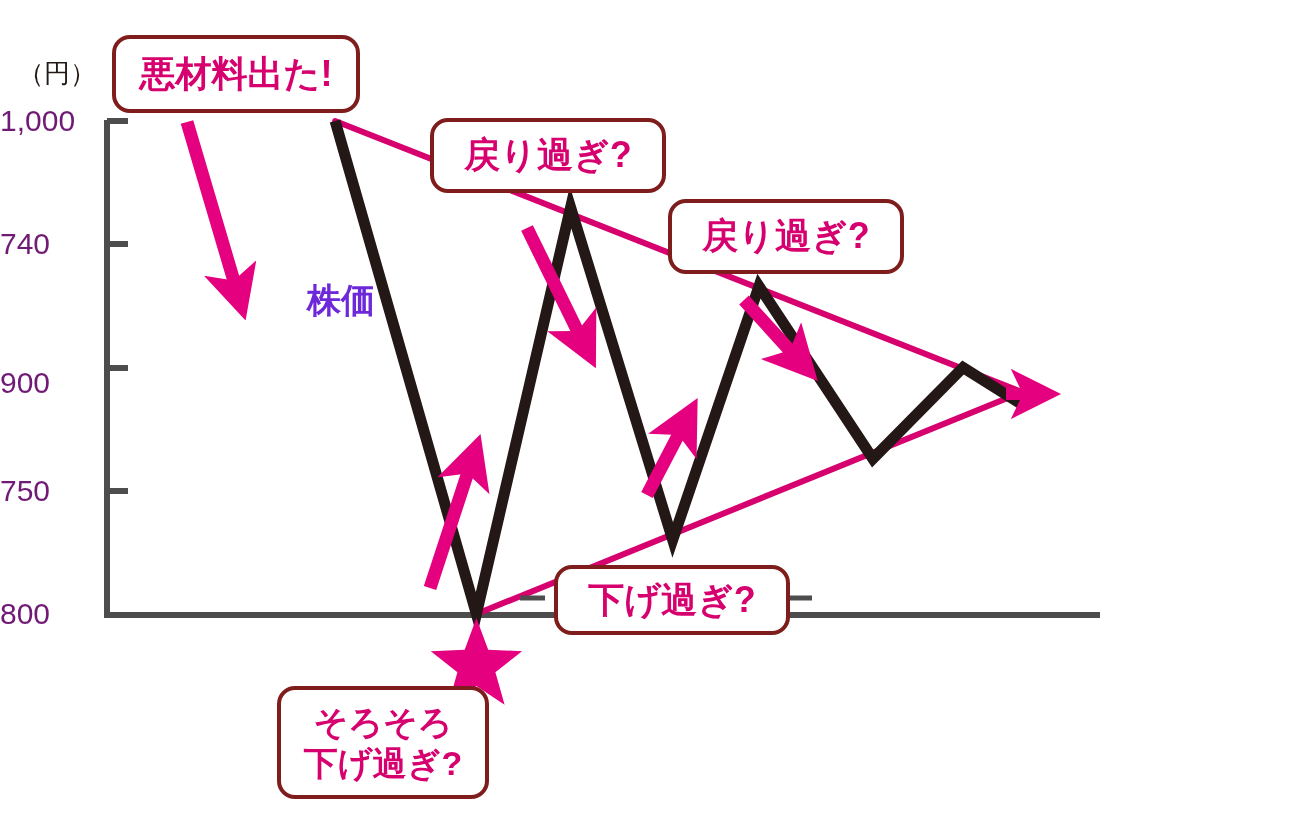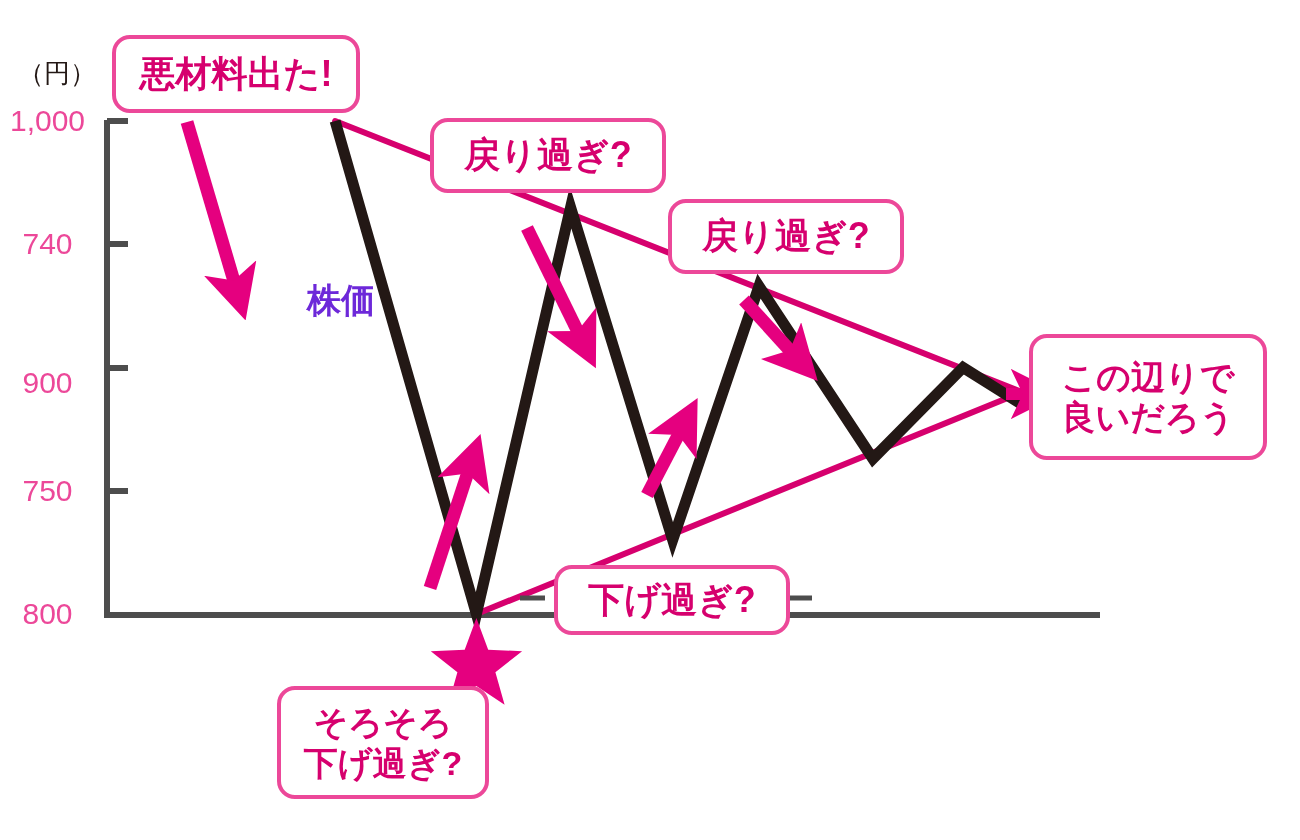--- a/index.html
+++ b/index.html
@@ -7,22 +7,22 @@
     width:1300px;height:840px;overflow:hidden;position:relative;
     font-family:"Liberation Sans","DejaVu Sans",sans-serif;
   }
   #stage{position:absolute;left:0;top:0;width:1300px;height:840px;}
   svg.layer{position:absolute;left:0;top:0;width:1300px;height:840px;}
 
   
   .tick-label{
     position:absolute;
     font-size:30px;
-    color:#ec4899;
-    text-align:center;
+    color:#701a75;
+    text-align:left;
     letter-spacing:0px;
     white-space:nowrap;
     font-family:"Liberation Sans","DejaVu Sans",sans-serif;
   }
   .unit-label{
     position:absolute;
     font-size:26px;
     color:#231815;
     white-space:nowrap;
   }
@@ -31,21 +31,21 @@
     font-size:34px;
     font-weight:bold;
     color:#6d28d9;
     white-space:nowrap;
   }
 
   
   .callout{
     position:absolute;
     box-sizing:border-box;
-    border:4px solid #ec4899;
+    border:4px solid #7f1d1d;
     border-radius:18px;
     background:#ffffff;
     color:#D6006E;
     font-weight:bold;
     display:flex;
     align-items:center;
     justify-content:center;
     text-align:center;
     line-height:1.18;
     padding:6px 14px;
@@ -113,16 +113,14 @@
 
   <div class="callout" style="left:430px; top:118px; width:236px; height:75px; font-size:36px;">戻り過ぎ?</div>
 
   <div class="callout" style="left:668px; top:199px; width:236px; height:75px; font-size:36px;">戻り過ぎ?</div>
 
   <div class="callout" style="left:554px; top:565px; width:236px; height:70px; font-size:36px;">下げ過ぎ?</div>
 
   <div class="callout" style="left:277px; top:686px; width:212px; height:113px; font-size:34px;">そろそろ
 下げ過ぎ?</div>
 
-  <div class="callout" style="left:1029px; top:334px; width:238px; height:126px; font-size:34px;">この辺りで
-良いだろう</div>
 
 </div>
 
 </body></html>

